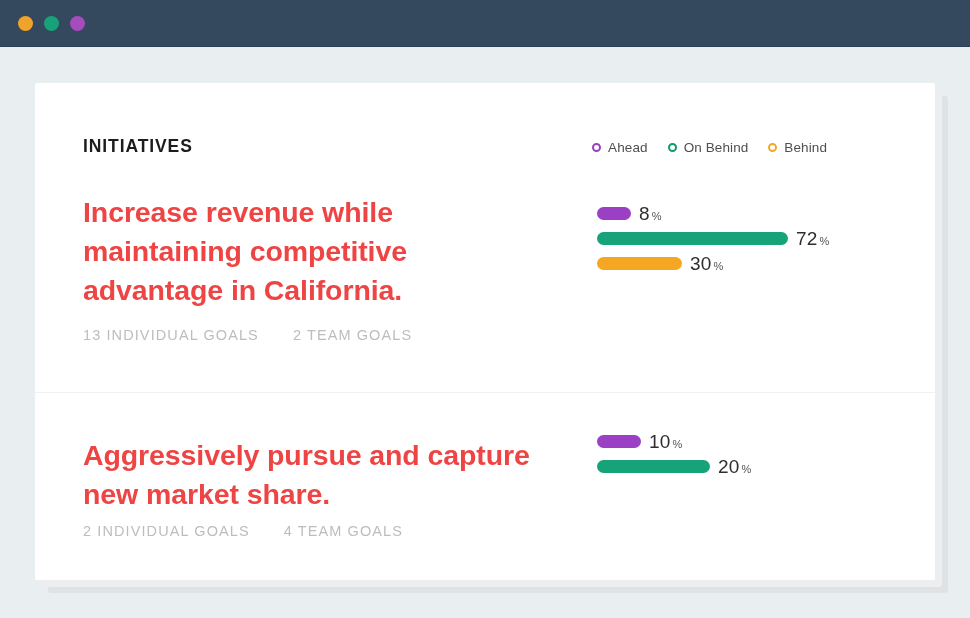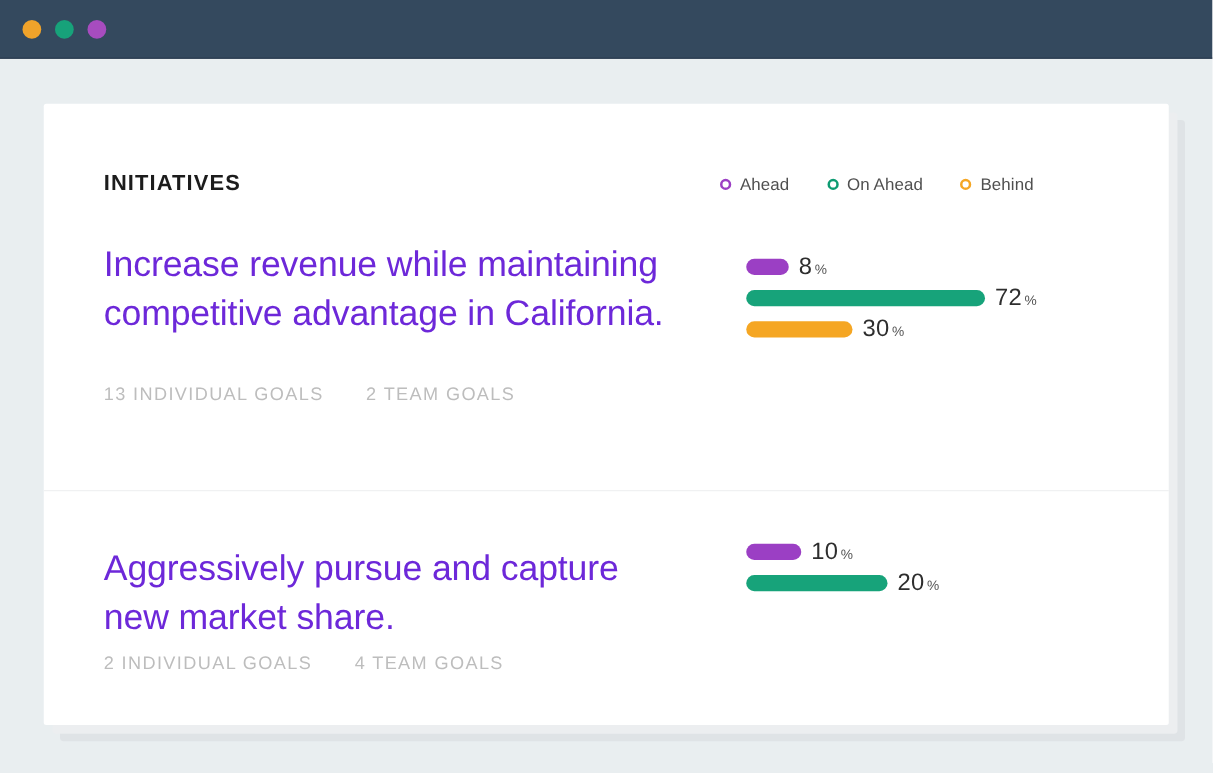--- a/index.html
+++ b/index.html
@@ -86,21 +86,21 @@
     letter-spacing: 0.9px;
     color: #1c1c1c;
     white-space: nowrap;
   }
   .legend {
     position: absolute;
     right: 36px;
     top: 57px;
     display: flex;
     align-items: center;
-    gap: 30px;
+    gap: 20px;
   }
   .legend-item {
     display: flex;
     align-items: center;
     gap: 7px;
     white-space: nowrap;
   }
   .legend-ring {
     width: 9px;
     height: 9px;
@@ -132,23 +132,23 @@
     padding-left: 44px;
   }
   .initiative-left {
     position: absolute;
     left: 48px;
     top: 0;
     width: 455px;
   }
   .initiative-title {
     font-size: 28.5px;
-    font-weight: 400;
+    font-weight: 700;
     line-height: 39px;
-    color: #6d28d9;
+    color: #ef4444;
     letter-spacing: -0.1px;
     margin: 0;
     padding-top: 5px;
   }
   .goal-counts {
     position: absolute;
     left: 0;
     display: flex;
     gap: 34px;
     white-space: nowrap;
@@ -208,36 +208,36 @@
   <div class="card-header">
     <div class="page-title">INITIATIVES</div>
 
     <div class="legend">
       <div class="legend-item">
         <span class="legend-ring" style="border-color: rgb(155, 63, 196);"></span>
         <span class="legend-label">Ahead</span>
       </div>
       <div class="legend-item">
         <span class="legend-ring" style="border-color: rgb(13, 155, 114);"></span>
-        <span class="legend-label">On Ahead</span>
+        <span class="legend-label">On Behind</span>
       </div>
       <div class="legend-item">
         <span class="legend-ring" style="border-color: rgb(245, 166, 35);"></span>
         <span class="legend-label">Behind</span>
       </div>
     </div>
   </div>
 
   <div class="initiative-list">
 
     <div class="initiative-row">
       <div class="initiative-left">
         <div class="initiative-title">Increase revenue while maintaining competitive advantage in California.</div>
       </div>
-      <div class="goal-counts" style="left:48px; top:120px;align-items:center;">
+      <div class="goal-counts" style="left:48px; top:139px;align-items:center;">
         <span class="goal-count">13 INDIVIDUAL GOALS</span>
         <span class="goal-count">2 TEAM GOALS</span>
       </div>
       <div class="bars" style="top:13px;">
         <div class="bar-row">
           <span class="bar" style="width:34px; background:#9b3fc4;"></span>
           <span class="bar-value"><span>8</span><span class="bar-unit">%</span></span>
         </div>
         <div class="bar-row">
           <span class="bar" style="width:191px; background:#17a37a;"></span>

